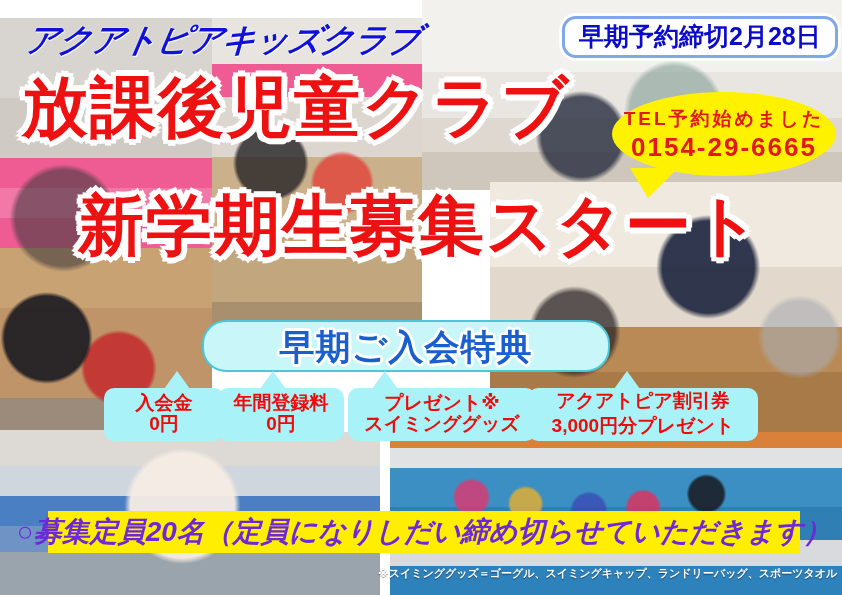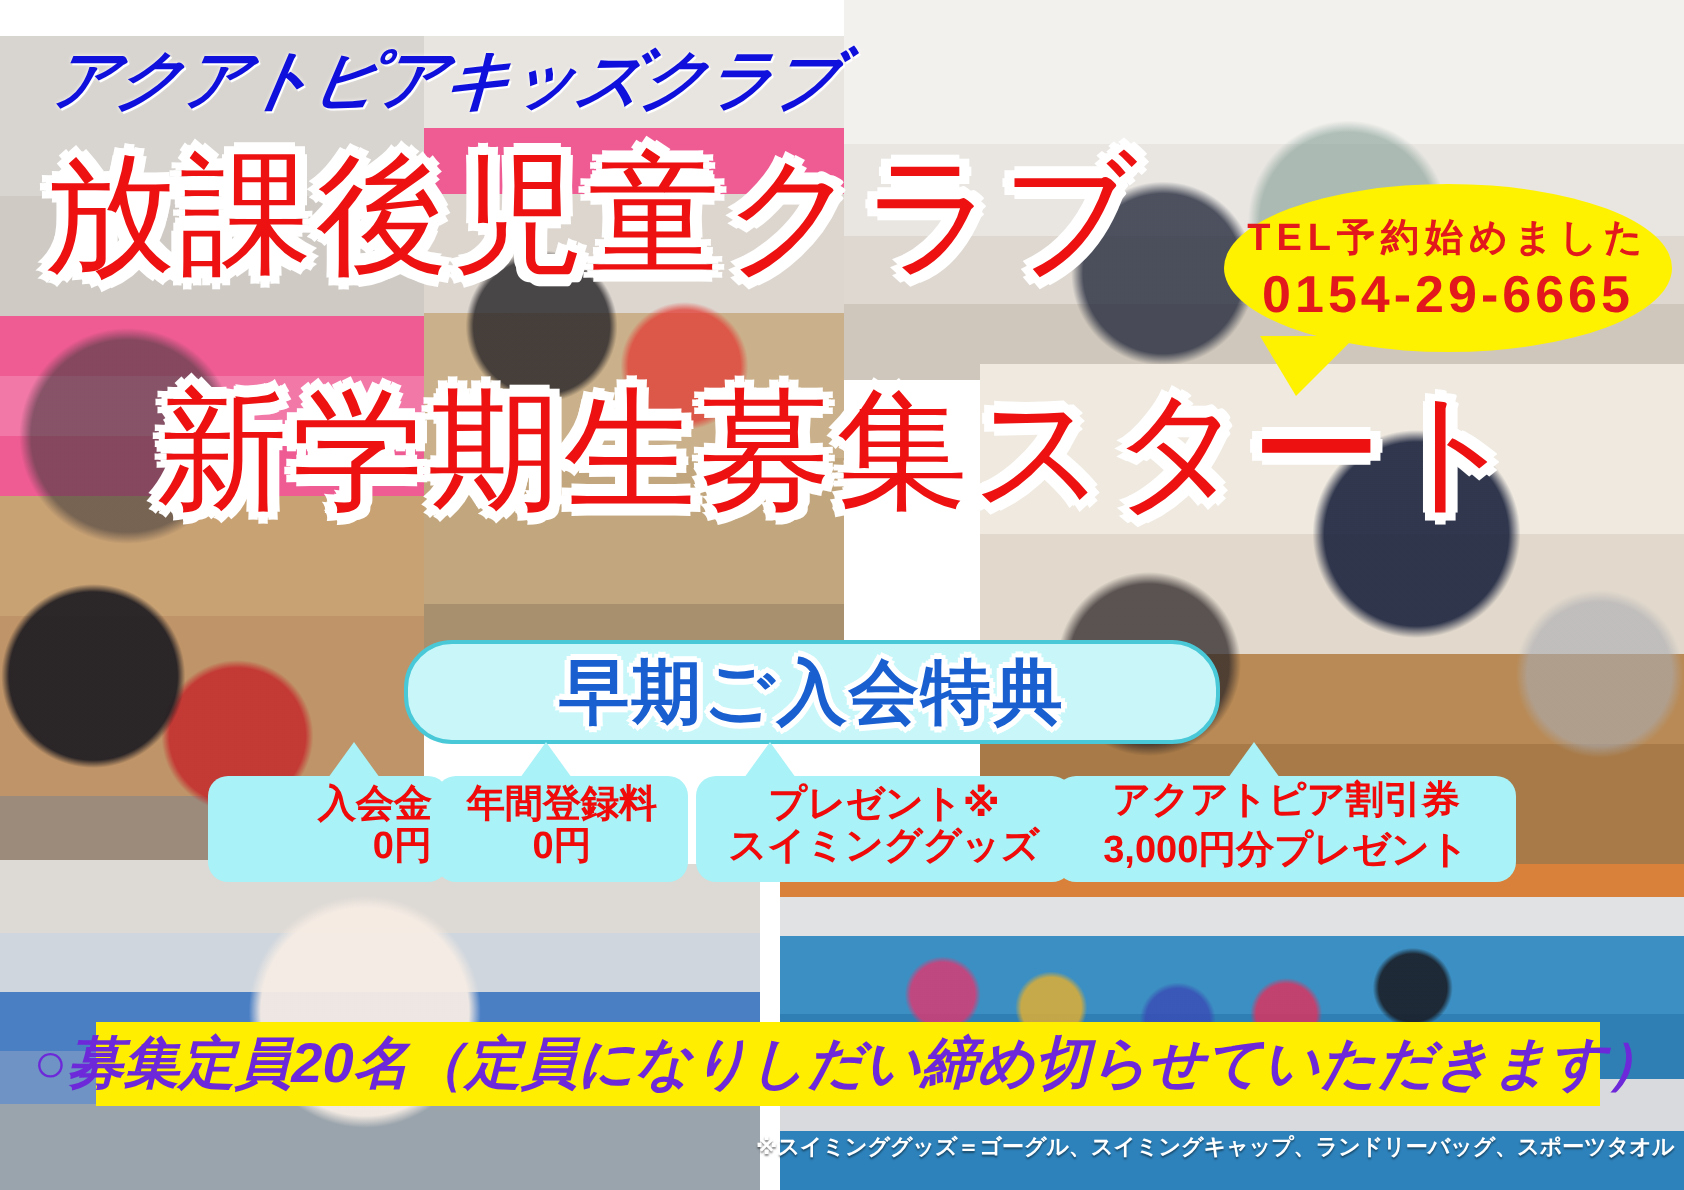--- a/index.html
+++ b/index.html
@@ -99,21 +99,21 @@
     letter-spacing:-1px;
     color:#1010dd;
     transform:skewX(-10deg);
     text-shadow:0 0 2px #ffffff,1px 1px 0 #ffffff;
     white-space:nowrap;
   }
 
   
   .headline{
     position:absolute;
-    font-size:66px;font-weight:400;
+    font-size:66px;font-weight:700;
     color:#ee1111;
     letter-spacing:2px;
     white-space:nowrap;
     line-height:1;
     text-shadow:
        4px 0 0 #fff, -4px 0 0 #fff, 0 4px 0 #fff, 0 -4px 0 #fff,
        3px 3px 0 #fff, -3px 3px 0 #fff, 3px -3px 0 #fff, -3px -3px 0 #fff,
        6px 0 0 #fff, -6px 0 0 #fff, 0 6px 0 #fff, 0 -6px 0 #fff,
        5px 4px 0 #fff, -5px 4px 0 #fff, 5px -4px 0 #fff, -5px -4px 0 #fff;
   }
@@ -175,21 +175,21 @@
   }
   .benefit-bubble .tail{
     position:absolute;top:-17px;width:0;height:0;
     border-left:13px solid transparent;border-right:13px solid transparent;
     border-bottom:18px solid #a9f2f7;
   }
   .benefit-bubble .bl{
     font-size:19px;font-weight:700;color:#f00a0a;
     white-space:nowrap;line-height:1.08;letter-spacing:0px;
   }
-  #bubble-1{left:104px;width:104px;height:46px;align-items:flex-end;}
+  #bubble-1{left:104px;width:104px;height:46px;}
   #bubble-1 .tail{left:60px;}
   #bubble-2{left:218px;width:110px;height:46px;}
   #bubble-2 .tail{left:42px;}
   #bubble-3{left:348px;width:172px;height:46px;}
   #bubble-3 .tail{left:24px;}
   #bubble-4{left:528px;width:214px;height:46px;justify-content:space-between;}
   #bubble-4 .tail{left:86px;}
 
   
   #capacity-strip{
@@ -224,20 +224,23 @@
 
   <div class="gap" id="gap-top"></div>
   <div class="gap" id="gap-mid"></div>
   <div class="gap" id="gap-lower"></div>
 
   <div id="club-logo">アクアトピアキッズクラブ</div>
 
   <div class="headline" id="headline-line1">放課後児童クラブ</div>
   <div class="headline" id="headline-line2">新学期生募集スタート</div>
 
+  <div id="deadline-badge">
+    <div class="txt">早期予約締切2月28日</div>
+  </div>
 
   <div id="tel-bubble">
     <div class="tail"></div>
     <div id="tel-line1">TEL予約始めました</div>
     <div id="tel-line2">0154-29-6665</div>
   </div>
 
   <div id="benefit-banner">
     <div class="txt">早期ご入会特典</div>
   </div>

